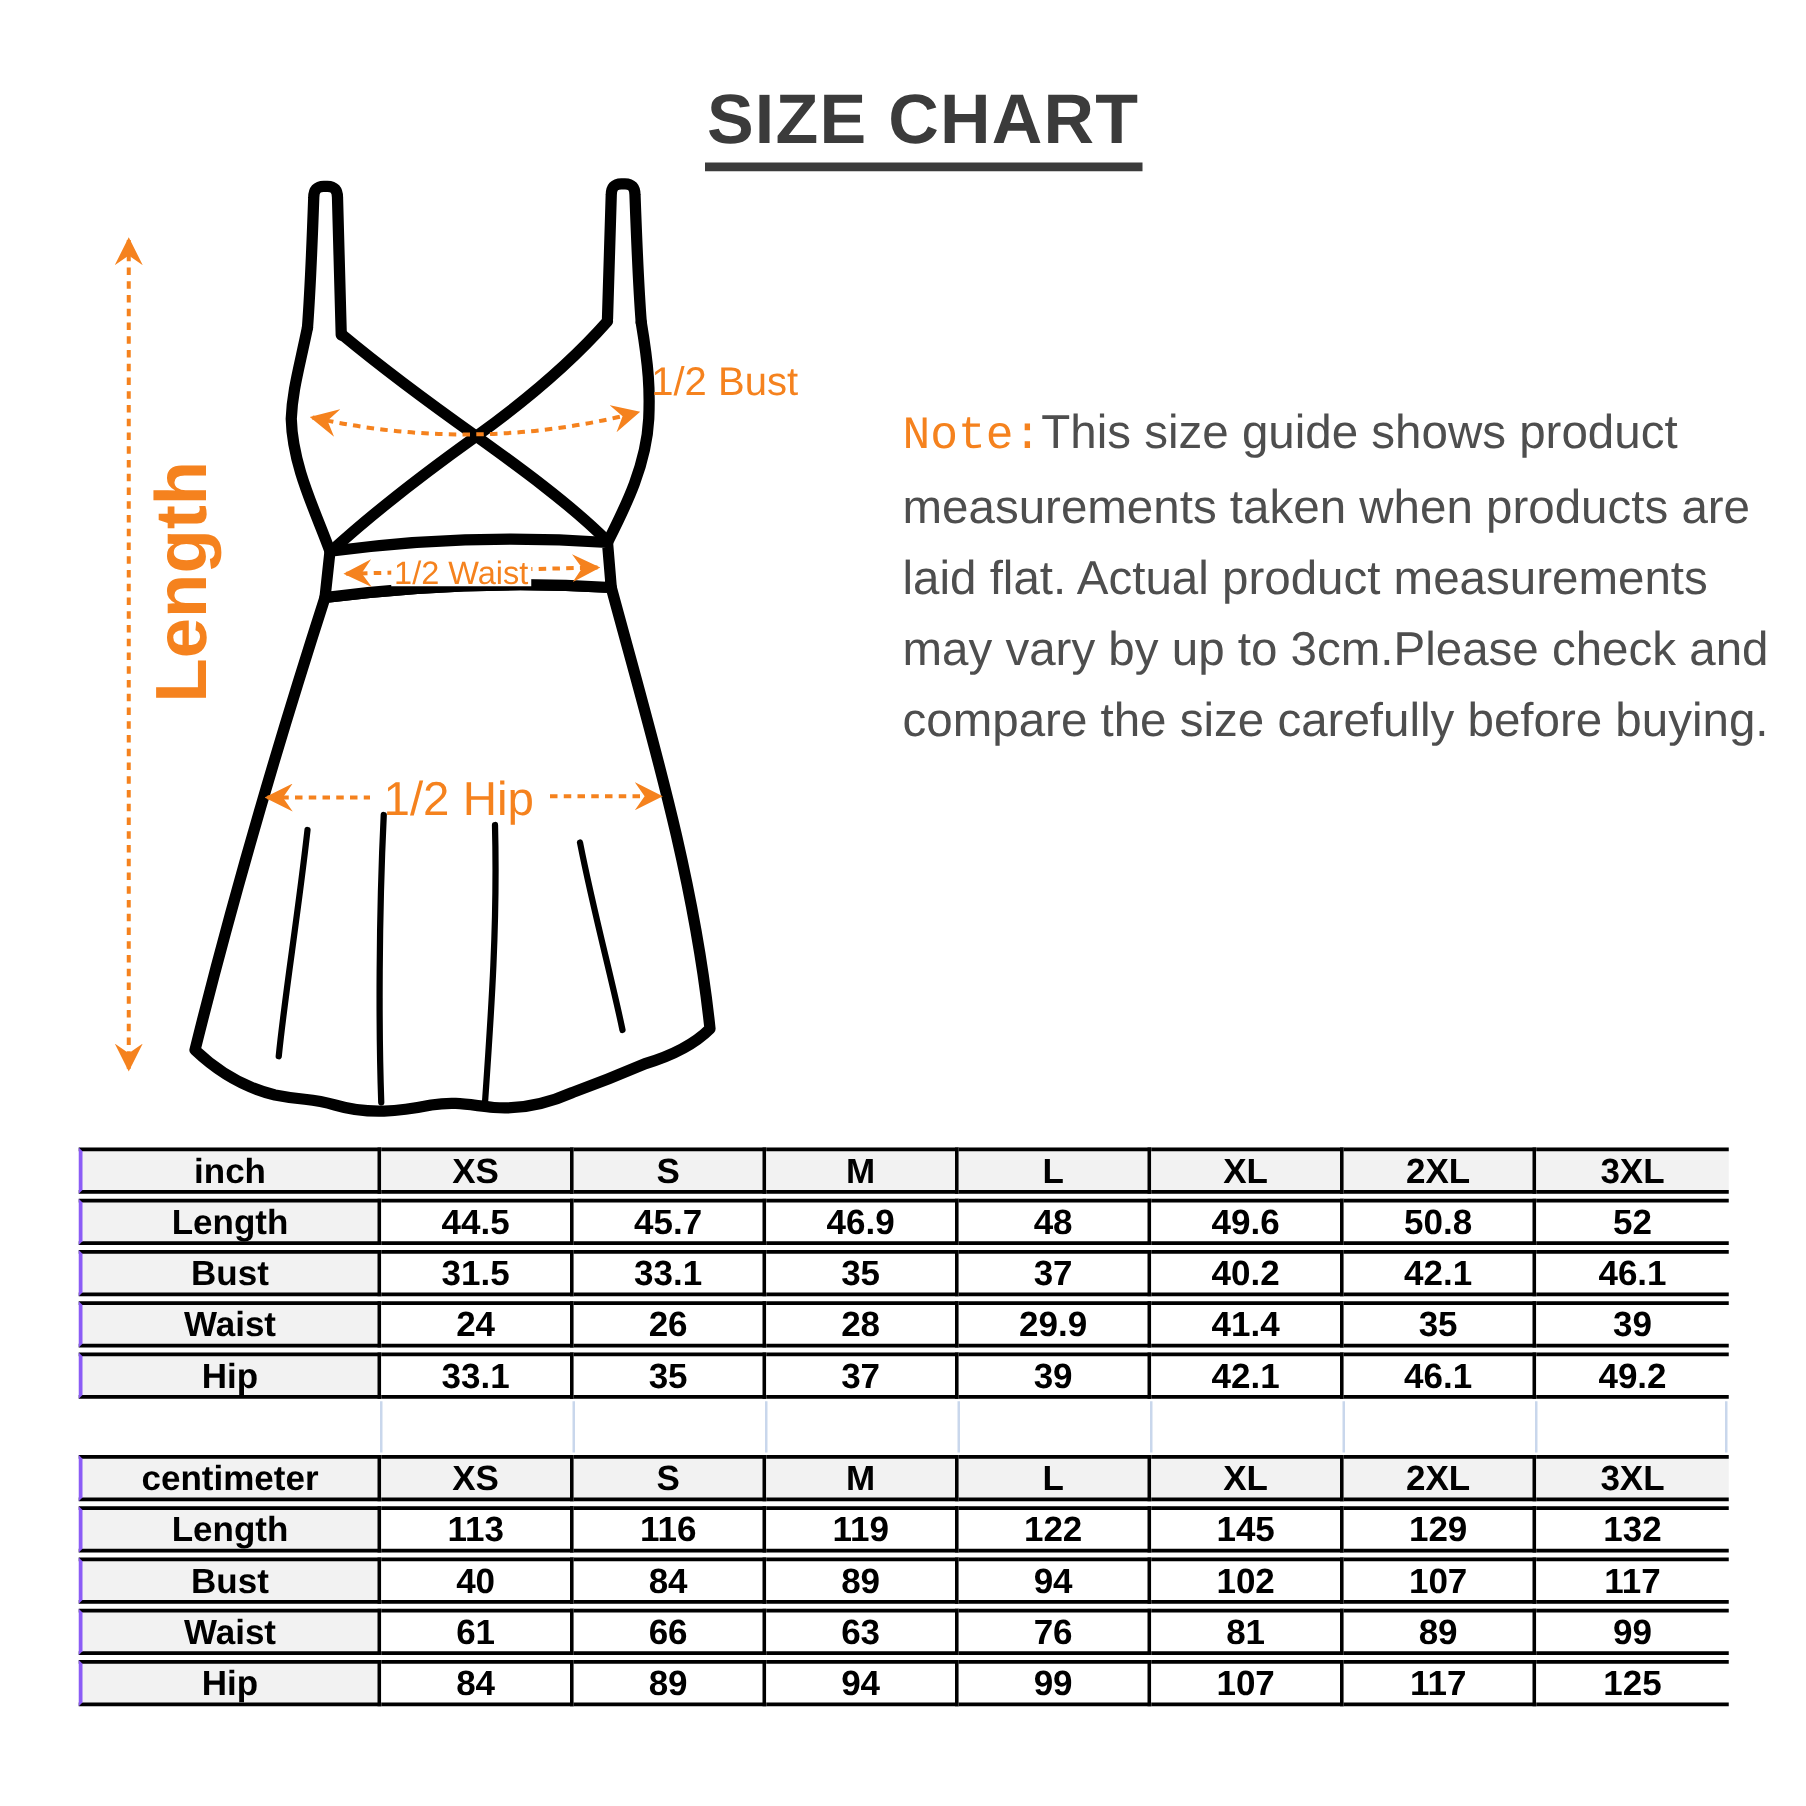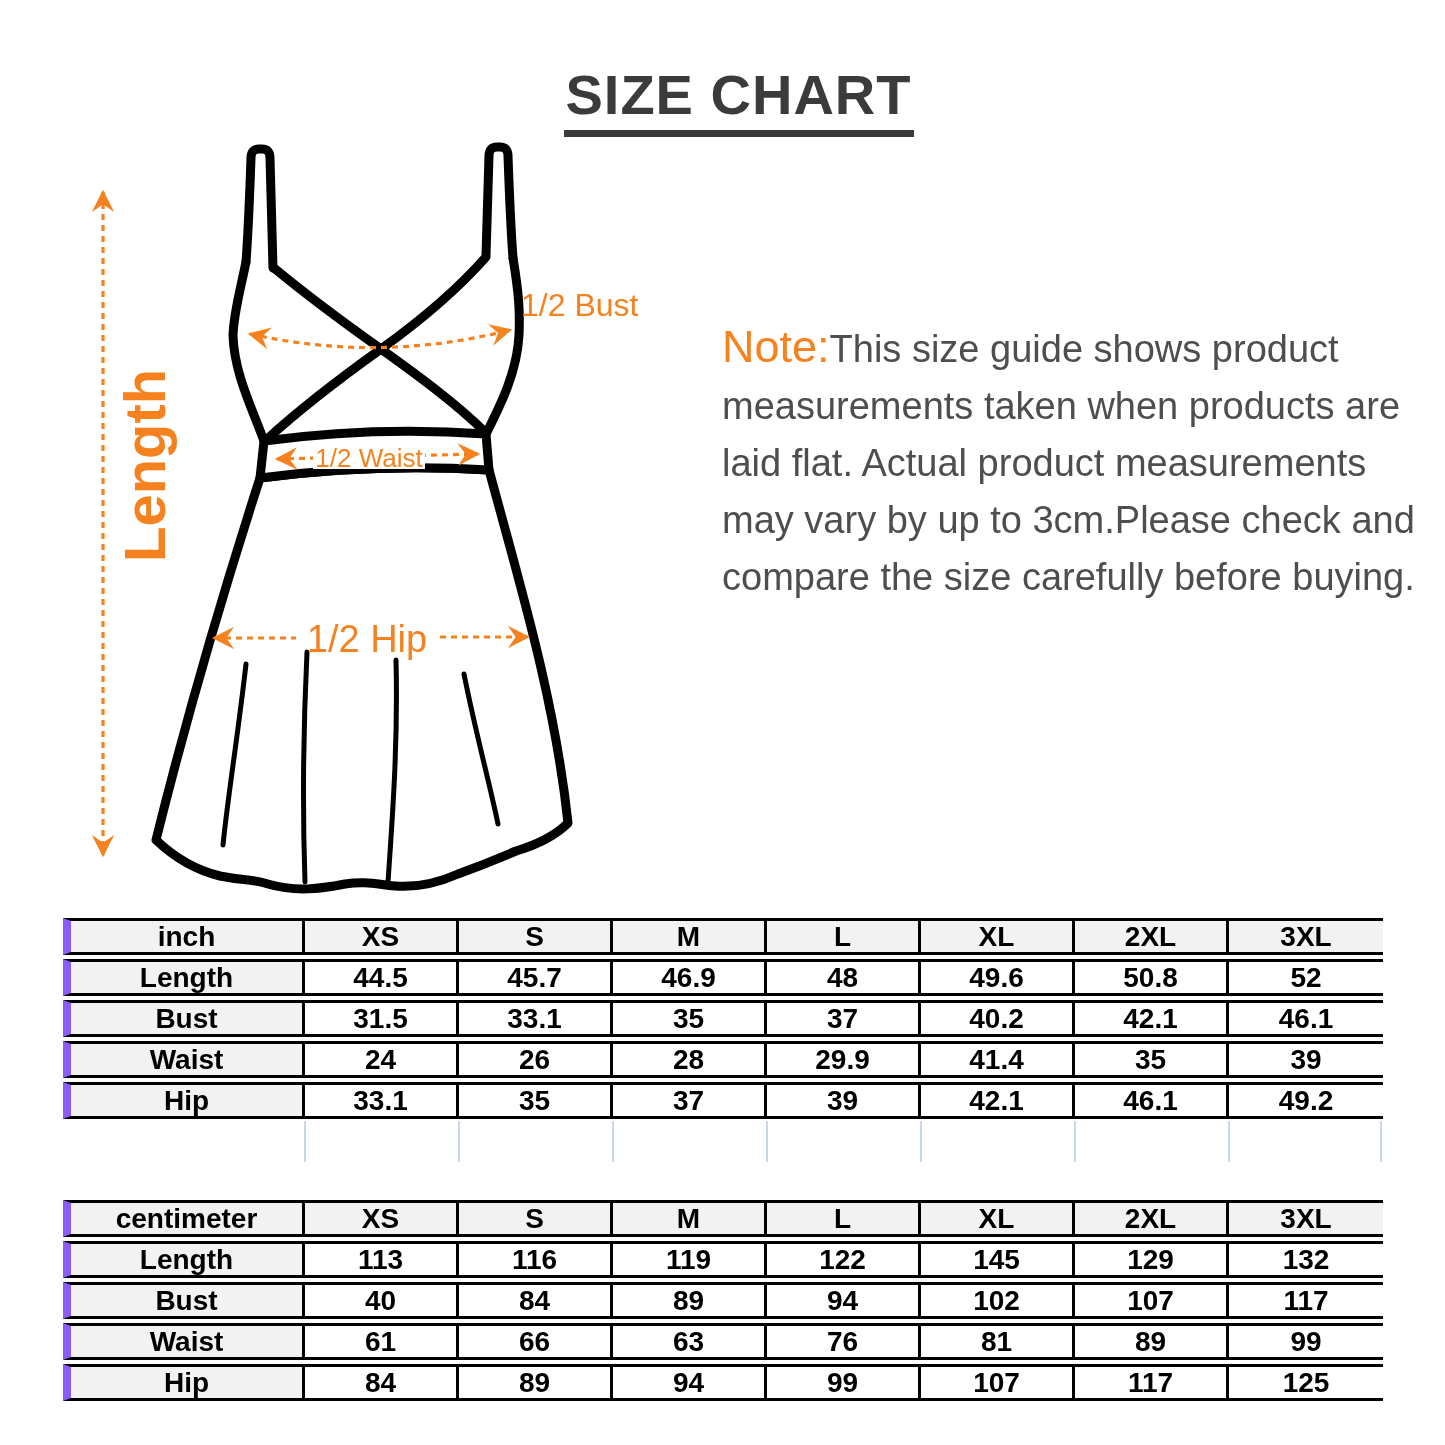--- a/index.html
+++ b/index.html
@@ -13,35 +13,35 @@
     display:inline-block;font-size:56px;font-weight:bold;color:#3b3b3b;
     letter-spacing:1px;border-bottom:7px solid #3b3b3b;padding:0 2px 3px 2px;
   }
   
   .dress-svg{position:absolute;left:0;top:0;}
   
   .note{
     position:absolute;left:722px;top:318px;width:700px;
     font-size:38px;line-height:57px;color:#4e4e4e;
   }
-  .note-label{font-size:45px;color:#f5821e;}
+  .note-label{font-size:37px;color:#f5821e;font-family:Liberation Mono, monospace;}
   
   .size-table{
     position:absolute;left:63px;width:1320px;
     border-collapse:separate;border-spacing:0 4px;table-layout:fixed;
     font-size:28px;font-weight:bold;color:#000;
   }
   .size-table.inch{top:914px;}
-  .size-table.cm{top:1196px;}
+  .size-table.cm{top:1160px;}
   .size-table td{
     box-sizing:border-box;height:37px;padding:0;text-align:center;vertical-align:middle;
     background:#ffffff;border-top:3px solid #000;border-bottom:3px solid #000;
     border-right:3px solid #000;line-height:31px;
   }
-  .size-table td:first-child{border-left:8px solid #8b5cf6;}
+  .size-table td:first-child{border-left:3px solid #8b5cf6;}
   .size-table td:last-child{border-right:none;}
   .size-table td.lab{background:#f2f2f2;}
   .size-table tr.hdr td{background:#f2f2f2;}
   
   .grid-gap{position:absolute;left:63px;top:1121px;width:1320px;height:41px;}
   .grid-gap .vline{position:absolute;top:0;width:2px;height:41px;background:#c9d7ec;}
 </style>
 </head>
 <body>
 

